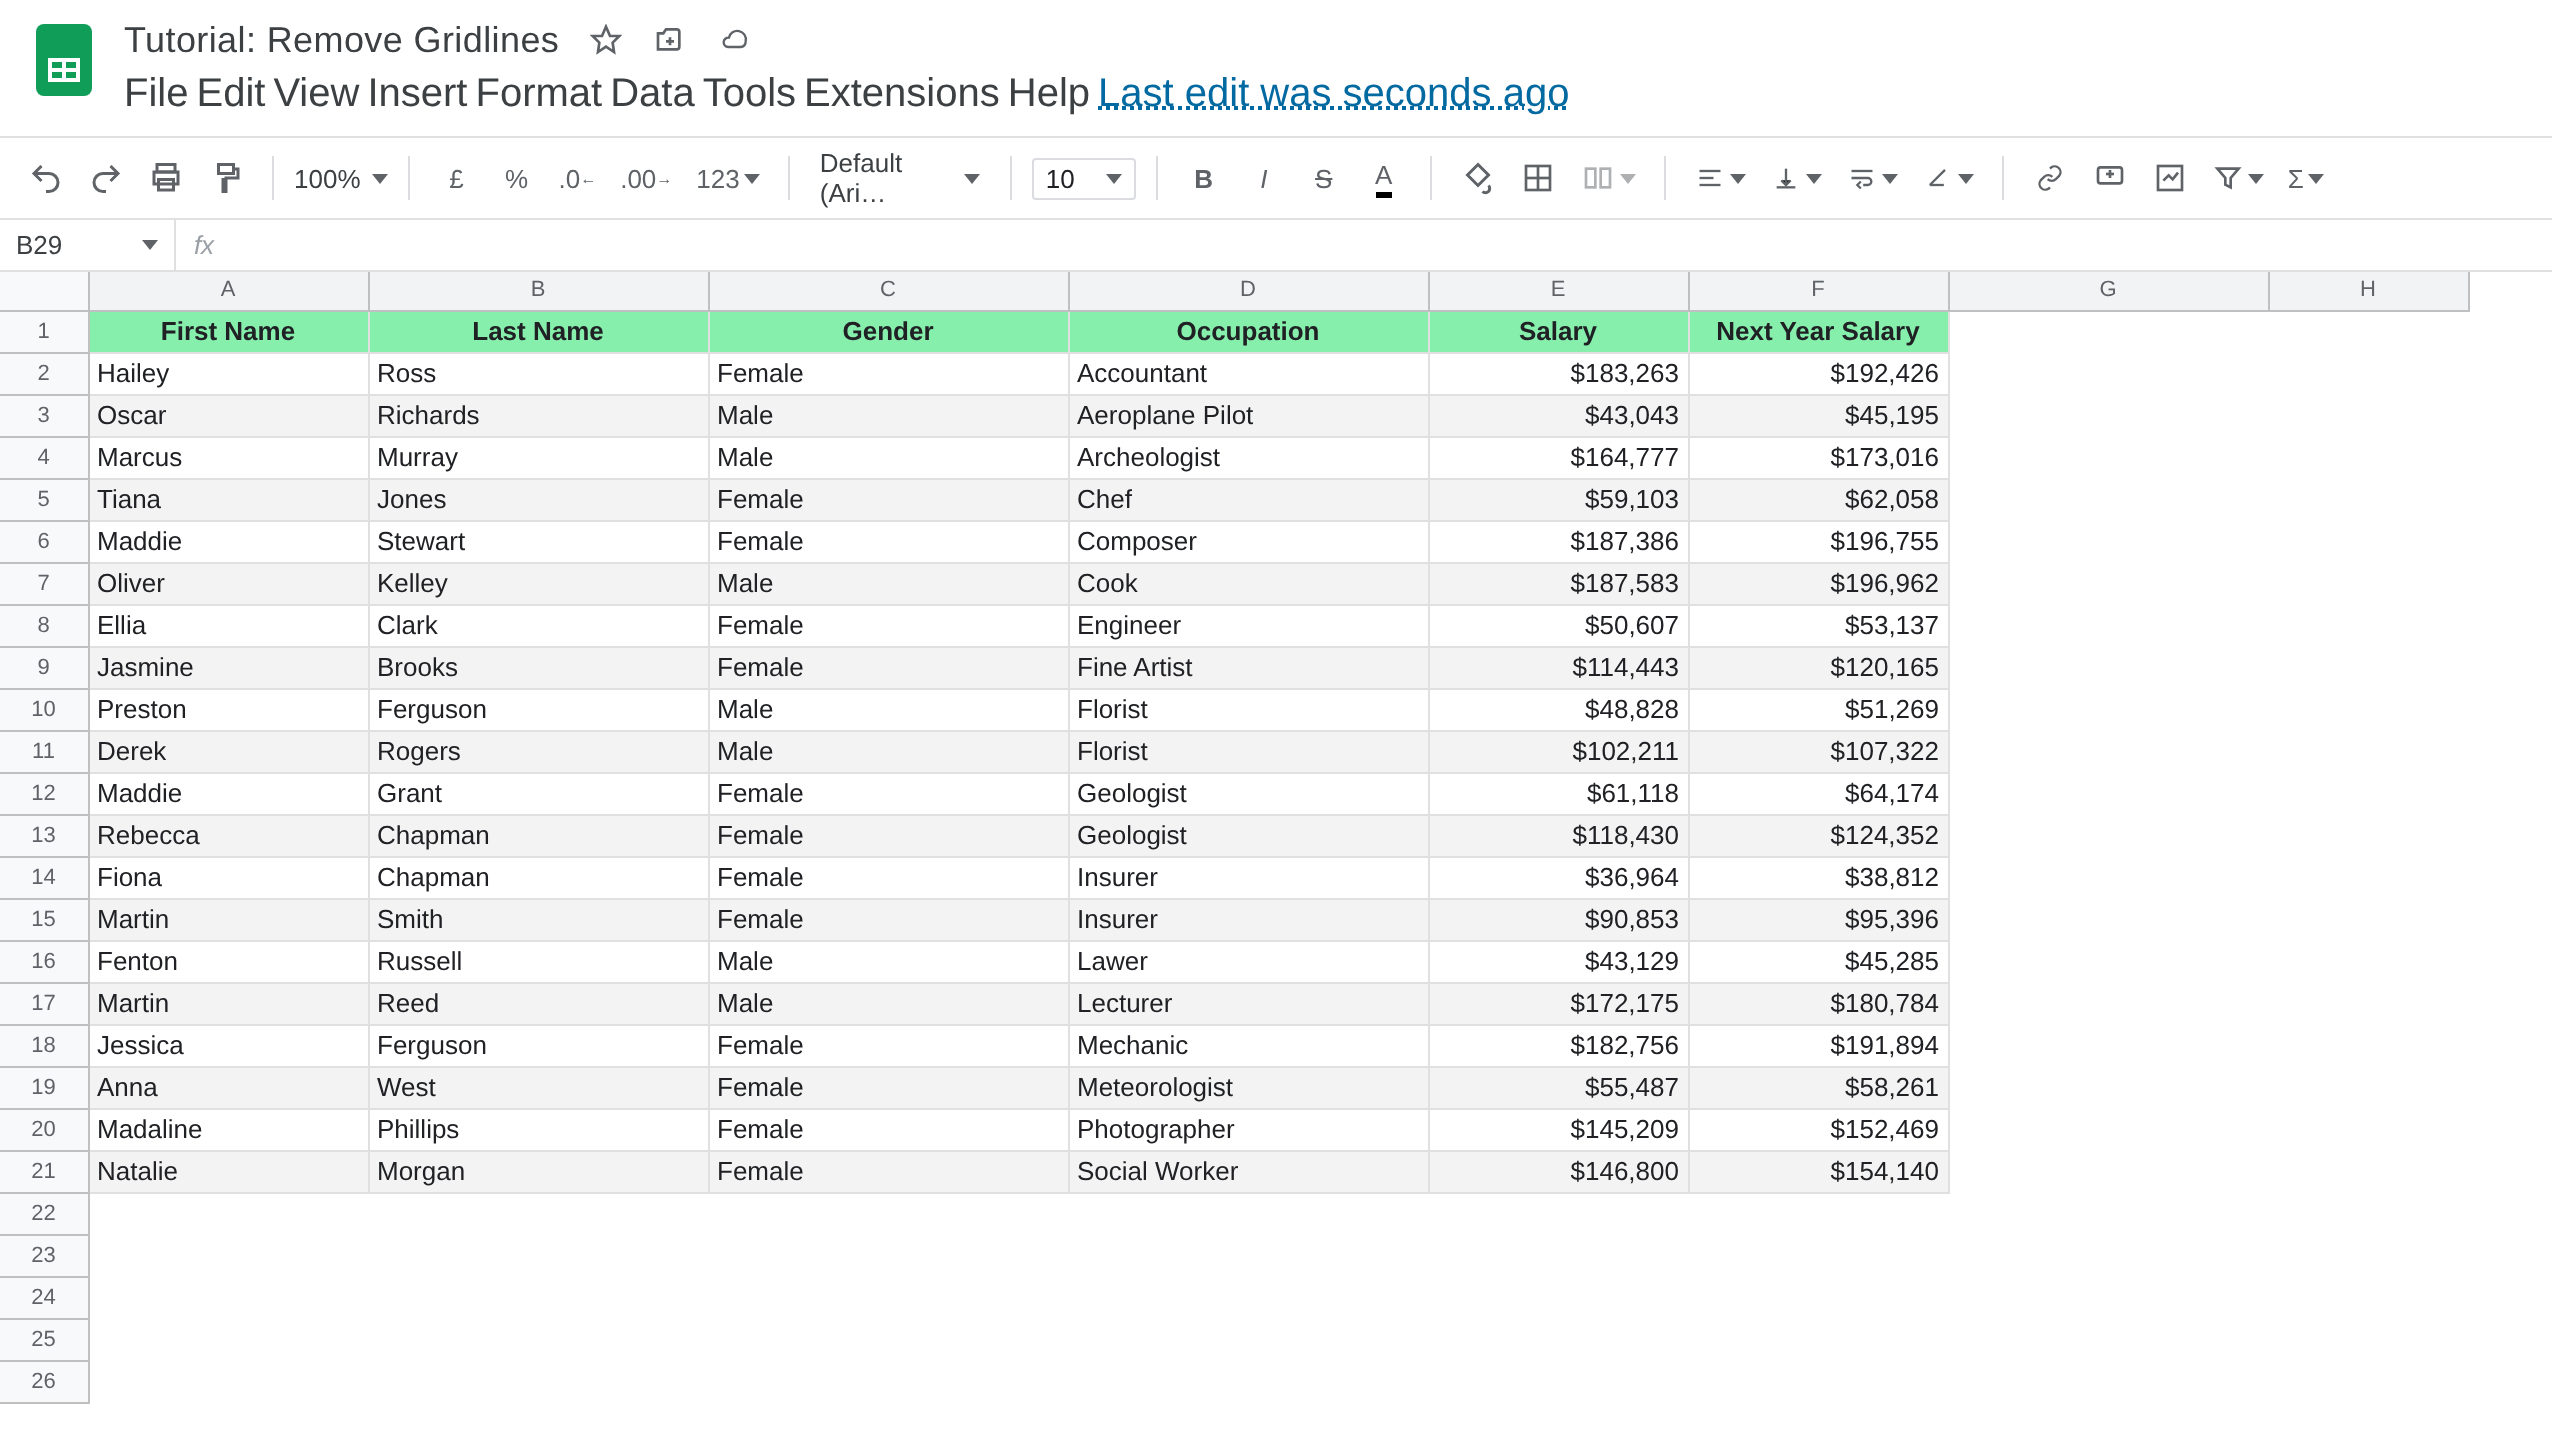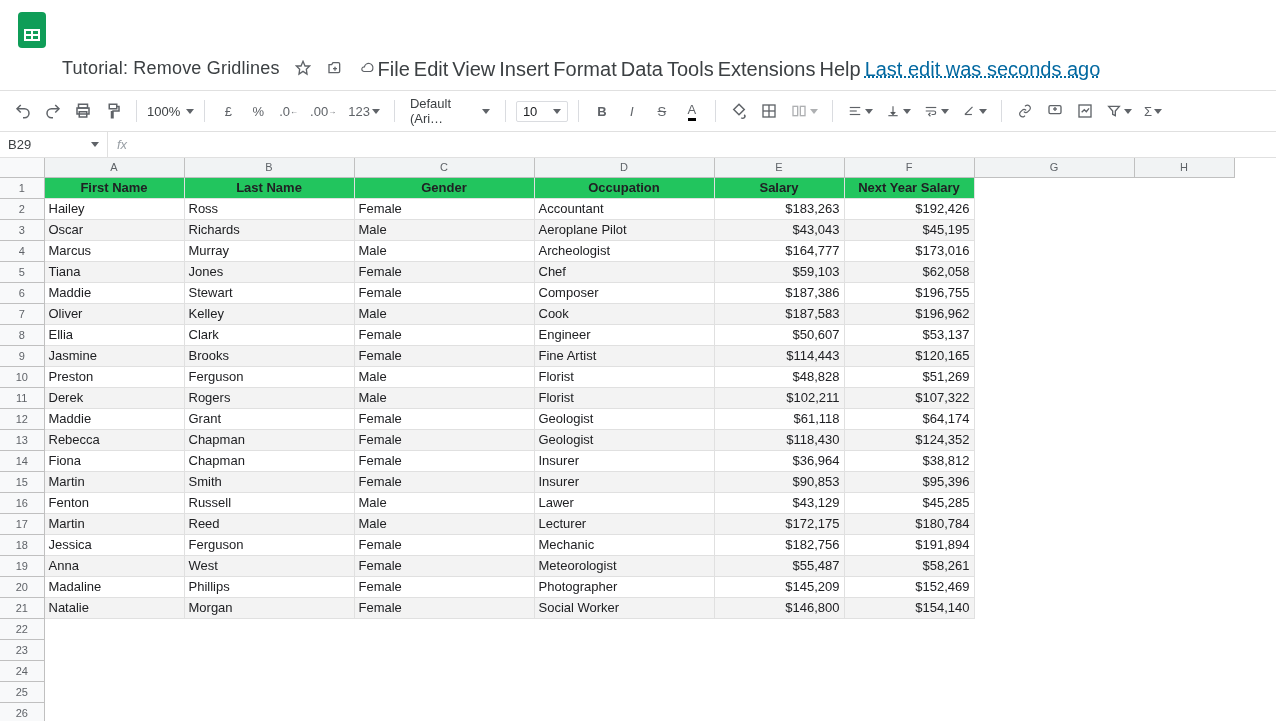--- a/index.html
+++ b/index.html
@@ -8,53 +8,53 @@
   .header { display: flex; align-items: flex-start; padding: 8px 12px 0 12px; gap: 10px; }
   .logo-wrap { width: 40px; display: flex; align-items: center; justify-content: center; padding-top: 4px; }
   .logo { width: 28px; height: 36px; background: #0f9d58; border-radius: 4px; position: relative; display:flex; align-items:center; justify-content:center; }
   .logo::before { content:""; position:absolute; bottom:7px; width:16px; height:12px; background:
       linear-gradient(#fff,#fff) 0 0/100% 2px no-repeat,
       linear-gradient(#fff,#fff) 0 5px/100% 2px no-repeat,
       linear-gradient(#fff,#fff) 0 10px/100% 2px no-repeat,
       linear-gradient(#fff,#fff) 0 0/2px 100% no-repeat,
       linear-gradient(#fff,#fff) 7px 0/2px 100% no-repeat,
       linear-gradient(#fff,#fff) 14px 0/2px 100% no-repeat; }
-  .title-area { display:flex; flex-direction:row; gap:2px;margin-top:48px; }
+  .title-area { display:flex; flex-direction:column; gap:2px; }
   .title-row { display:flex; align-items:center; gap:14px; height:24px; }
   .doc-title { font-size: 18px; letter-spacing: .2px; color:#3c4043; }
   .ic { width:18px; height:18px; display:inline-flex; align-items:center; justify-content:center; color:#5f6368; }
   .menus { display:flex; align-items:center; gap:4px; height:24px; padding-top:2px; color:#3c4043; font-size:20px; }
   .menus span { cursor:pointer; }
   .last-edit { color:#0369a1; text-decoration: underline dotted; cursor:pointer; }
   
   .toolbar-wrap { border-top:1px solid #e0e0e0; border-bottom:1px solid #e0e0e0; margin-top:10px; padding: 0 10px; }
   .toolbar { display:flex; align-items:center; height:40px; gap:4px; }
   .tbtn { min-width:26px; height:26px; display:inline-flex; align-items:center; justify-content:center; color:#5f6368; border-radius:3px; cursor:pointer; padding:0 4px; font-size:13px; }
   .tbtn svg { pointer-events:none; }
   .sep { width:1px; height:22px; background:#dadce0; margin: 0 6px; }
   .zoom { display:flex; align-items:center; gap:6px; color:#3c4043; cursor:pointer; }
   .caret { width:0;height:0;border-left:4px solid transparent;border-right:4px solid transparent;border-top:5px solid #5f6368; }
   .font-sel { width:90px; border:1px solid transparent; padding:2px 4px; color:#3c4043; display:flex; align-items:center; justify-content:space-between; cursor:pointer; }
   .size-sel { width:52px; border:1px solid #dadce0; border-radius:2px; display:flex; align-items:center; justify-content:space-between; padding:2px 6px; cursor:pointer; }
   .text-color-underline { border-bottom:3px solid #000; padding-bottom:1px; }
   
   .formula-bar { display:flex; align-items:center; height:26px; border-bottom:1px solid #e0e0e0; }
-  .namebox { width:108px; border-right:1px solid #e0e0e0; display:flex; align-items:center; justify-content:space-between; padding:0 8px; height:100%; cursor:pointer; color:#3c4043; }
+  .namebox { width:88px; border-right:1px solid #e0e0e0; display:flex; align-items:center; justify-content:space-between; padding:0 8px; height:100%; cursor:pointer; color:#3c4043; }
   .fx { width:28px; text-align:center; color:#9aa0a6; font-style:italic; }
   .fx-input { flex:1; height:100%; border:none; outline:none; font-size:13px; padding:0 4px; }
   
   .grid-area { overflow:auto; height: calc(721px - 58px - 41px - 27px); position:relative; }
   table.sheet { border-collapse: collapse; table-layout: fixed; }
   .corner { width:44px; height:19px; background:#f8f9fa; border:1px solid #c0c0c0; border-left:none; border-top:none; position:sticky; left:0; top:0; z-index:3; }
   th.colhdr { background:#f1f3f4; border:1px solid #c0c0c0; border-top:none; font-weight:normal; color:#5f6368; font-size:11px; height:19px; position:sticky; top:0; z-index:2; }
   th.rowhdr { background:#f8f9fa; border:1px solid #c0c0c0; border-left:none; font-weight:normal; color:#5f6368; font-size:11px; width:44px; text-align:center; position:sticky; left:0; z-index:1; }
   td.cell { border:1px solid #e0e0e0; height:21px; padding:0 4px; font-size:13px; white-space:nowrap; overflow:hidden; }
   
   .colA{width:140px}.colB{width:170px}.colC{width:180px}.colD{width:180px}.colE{width:130px}.colF{width:130px}.colG{width:160px}.colH{width:100px}
-  tr.hdr td { background:#22c55e; font-weight:bold; text-align:center; }
+  tr.hdr td { background:#86efac; font-weight:bold; text-align:center; }
   tr.stripe td { background:#f3f3f3; }
   td.num { text-align:right; }
   
   td.blank { border-color: transparent; }
   tr.blankrow td { border-color: #e0e0e0; border-left-color:#e0e0e0; }
   tr.blankrow td.blank { border-color: transparent; }
   
   tr.blankrow th.rowhdr { border:1px solid #c0c0c0; border-left:none; }
   
   .grid-area::-webkit-scrollbar{width:12px;height:12px}

